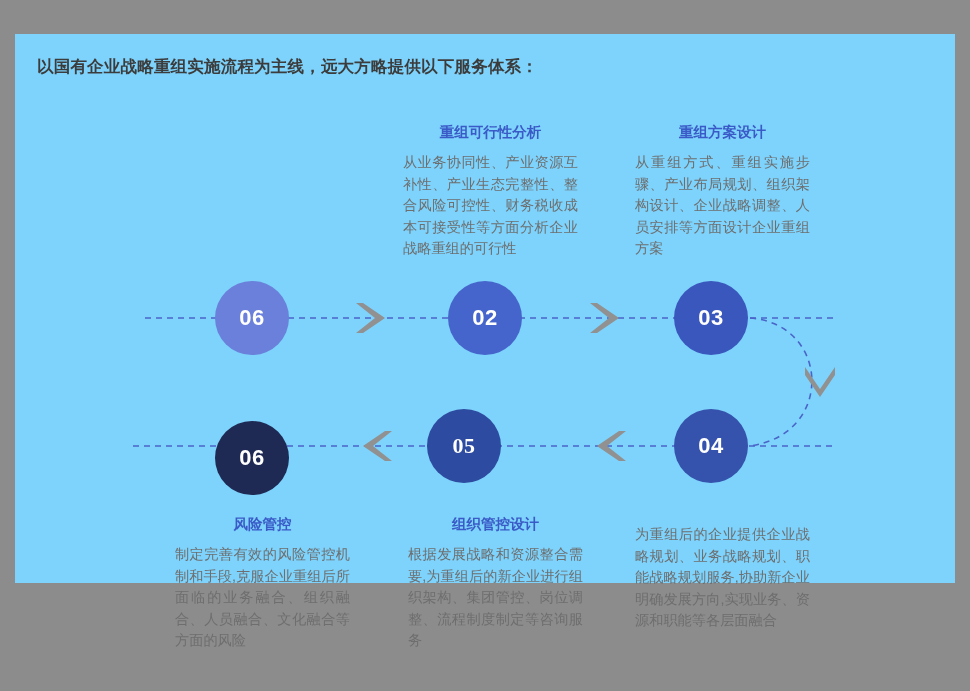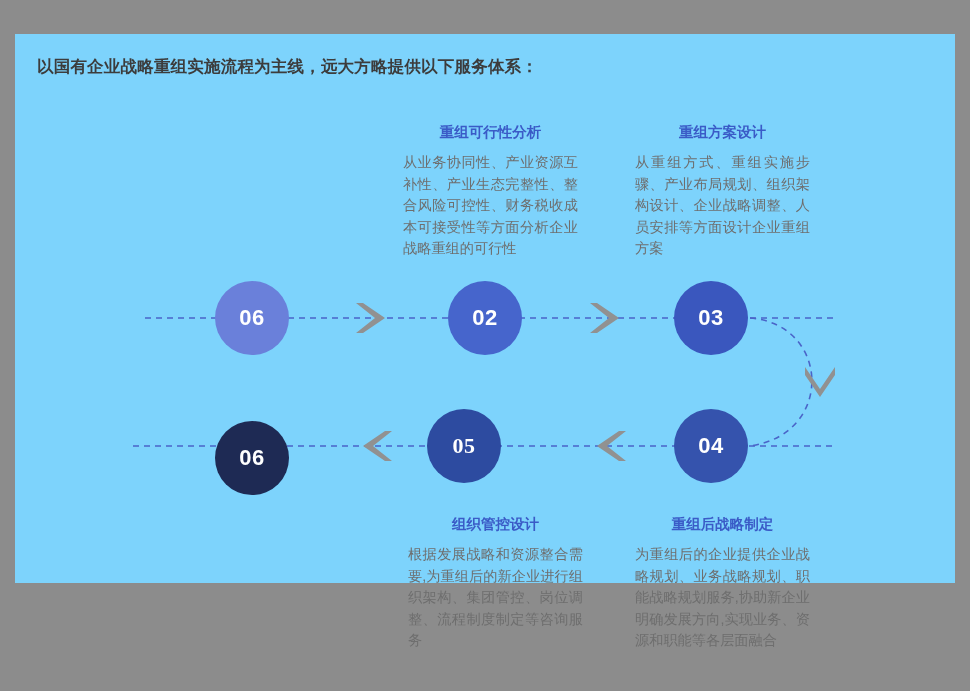--- a/index.html
+++ b/index.html
@@ -131,26 +131,29 @@
 
   <div class="col" id="col2">
     <div class="col-heading">重组可行性分析</div>
     <div class="col-body">从业务协同性、产业资源互补性、产业生态完整性、整合风险可控性、财务税收成本可接受性等方面分析企业战略重组的可行性</div>
   </div>
   <div class="col" id="col3">
     <div class="col-heading">重组方案设计</div>
     <div class="col-body">从重组方式、重组实施步骤、产业布局规划、组织架构设计、企业战略调整、人员安排等方面设计企业重组方案</div>
   </div>
 
+  <div class="col" id="col6">
+    <div class="col-heading">风险管控</div>
+    <div class="col-body">制定完善有效的风险管控机制和手段,克服企业重组后所面临的业务融合、组织融合、人员融合、文化融合等方面的风险</div>
+  </div>
   <div class="col" id="col5">
     <div class="col-heading">组织管控设计</div>
     <div class="col-body">根据发展战略和资源整合需要,为重组后的新企业进行组织架构、集团管控、岗位调整、流程制度制定等咨询服务</div>
   </div>
   <div class="col" id="col4">
-    <div class="col-heading">重组后战略制定</div>
     <div class="col-body">为重组后的企业提供企业战略规划、业务战略规划、职能战略规划服务,协助新企业明确发展方向,实现业务、资源和职能等各层面融合</div>
   </div>
 
   <div class="node" id="node1" style="background: rgb(106, 128, 218);">06</div>
   <div class="node" id="node2" style="background: rgb(70, 101, 204);">02</div>
   <div class="node" id="node3" style="background: rgb(58, 87, 190); text-align: center;">03</div>
   <div class="node" id="node4" style="background: rgb(53, 83, 173);">04</div>
   <div class="node" id="node5" style="background: rgb(45, 75, 160);">05</div>
   <div class="node" id="node6" style="background: rgb(30, 42, 84);">06</div>
 

